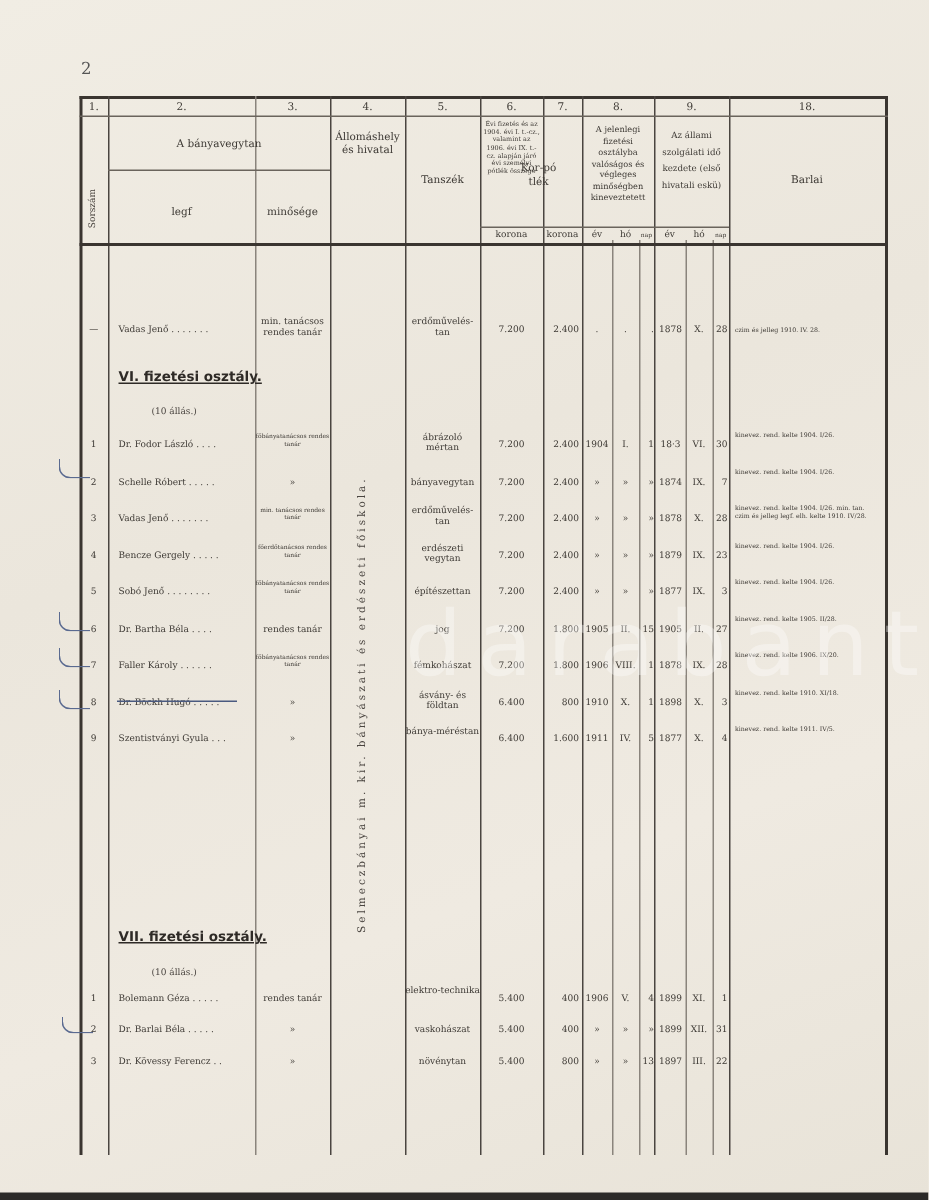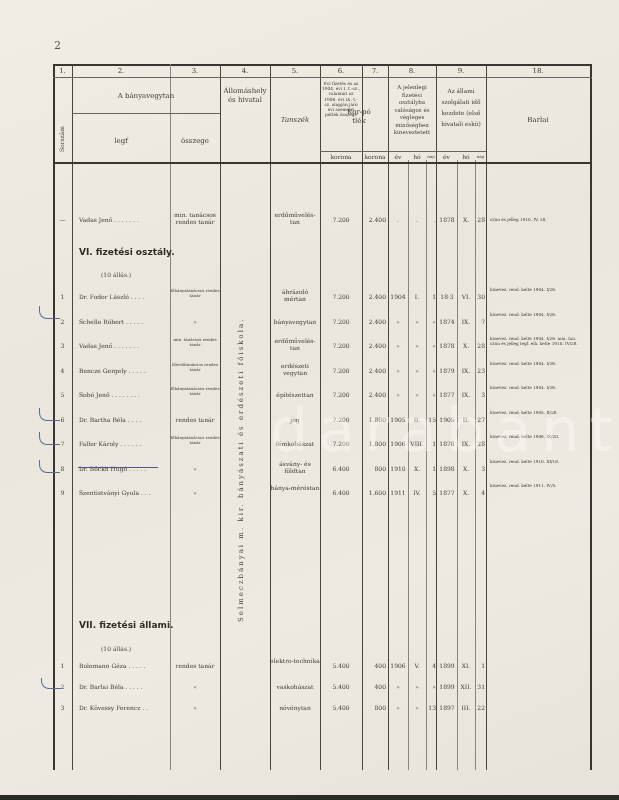--- a/index.html
+++ b/index.html
@@ -31,21 +31,21 @@
   .tanszek.one{top:7px;}
   .fizetes{left:268px;width:40px;text-align:center;top:7px;}
   .potlek{left:309px;width:24px;text-align:right;top:7px;}
   .c8ev{left:335px;width:20px;text-align:center;top:7px;}
   .c8ho{left:355px;width:18px;text-align:center;top:7px;}
   .c8nap{left:373px;width:10px;text-align:right;top:7px;}
   .c9ev{left:384px;width:20px;text-align:center;top:7px;}
   .c9ho{left:404px;width:18px;text-align:center;top:7px;}
   .c9nap{left:422px;width:10px;text-align:right;top:7px;}
   .jegyzet{left:437px;width:95px;top:1px;font-size:4.2px !important;line-height:5px !important;white-space:normal !important;}
-  .section-title{position:absolute;left:26px;font-size:9px;font-weight:bold;font-family:"DejaVu Sans","Liberation Sans",sans-serif;color:#2e2a26;}
+  .section-title{position:absolute;left:26px;font-size:9px;font-weight:bold;font-family:"DejaVu Sans","Liberation Sans",sans-serif;color:#2e2a26;text-decoration:underline;}
   .section-sub{position:absolute;left:48px;font-size:6px;color:#4a4540;}
   .pencil{position:absolute;border-bottom:1px solid #5a6a90;border-left:1px solid #5a6a90;border-radius:0 0 0 8px;}
   .underline{position:absolute;border-top:1px solid #4a5a80;}
   .watermark{position:absolute;left:270px;top:395px;font-size:60px;color:rgba(255,255,255,0.35);
              font-family:"DejaVu Sans","Liberation Sans",sans-serif;letter-spacing:10px;}
 </style>
 </head>
 <body>
 
 <div class="page">
@@ -82,23 +82,23 @@
     <div class="cell colnum" style="left:217px;top:3px;width:50px;">5.</div>
     <div class="cell colnum" style="left:267px;top:3px;width:42px;">6.</div>
     <div class="cell colnum" style="left:309px;top:3px;width:26px;">7.</div>
     <div class="cell colnum" style="left:335px;top:3px;width:48px;">8.</div>
     <div class="cell colnum" style="left:383px;top:3px;width:50px;">9.</div>
     <div class="cell colnum" style="left:433px;top:3px;width:104px;">18.</div>
 
     <div class="vert" style="left:5px;top:62px;font-size:6px;letter-spacing:0;">Sorszám</div>
     <div class="cell hdr" style="left:19px;top:28px;width:148px;">A bányavegytan</div>
     <div class="cell hdr" style="left:19px;top:73px;width:98px;">legf</div>
-    <div class="cell hdr" style="left:117px;top:73px;width:50px;">összege</div>
+    <div class="cell hdr" style="left:117px;top:73px;width:50px;">minősége</div>
     <div class="cell hdr" style="left:170px;top:23px;width:44px;">Állomáshely és hivatal</div>
-    <div class="cell hdr" style="left:217px;top:52px;width:50px;font-style:italic;">Tanszék</div>
+    <div class="cell hdr" style="left:217px;top:52px;width:50px;">Tanszék</div>
     <div class="cell hdr-small" style="left:269px;top:17px;width:38px;">Évi fizetés és az 1904. évi I. t.-cz., valamint az 1906. évi IX. t.-cz. alapján járó évi személyi pótlék összege</div>
     <div class="cell hdr" style="left:293px;top:44px;width:26px;word-break:break-all;">Kor-pótlék</div>
     <div class="cell hdr" style="left:336px;top:20px;width:46px;font-size:5.5px;line-height:7.5px;">A jelenlegi fizetési osztályba valóságos és végleges minőségben kineveztetett</div>
     <div class="cell hdr" style="left:385px;top:22px;width:46px;font-size:5.8px;line-height:11px;">Az állami szolgálati idő kezdete (első hivatali eskü)</div>
     <div class="cell hdr" style="left:433px;top:52px;width:104px;">Barlai</div>
 
     <div class="cell" style="left:267px;top:89px;width:42px;">korona</div>
     <div class="cell" style="left:309px;top:89px;width:26px;">korona</div>
     <div class="cell" style="left:335px;top:89px;width:20px;">év</div>
     <div class="cell" style="left:355px;top:89px;width:18px;">hó</div>
@@ -259,21 +259,21 @@
     <span class="c8ev">1911</span>
     <span class="c8ho">IV.</span>
     <span class="c8nap">5</span>
     <span class="c9ev">1877</span>
     <span class="c9ho">X.</span>
     <span class="c9nap">4</span>
     <span class="jegyzet">kinevez. rend. kelte 1911. IV/5.</span>
   </div>
       </div>
 
-    <div class="section-title" style="top:556px;">VII. fizetési állami.</div>
+    <div class="section-title" style="top:556px;">VII. fizetési osztály.</div>
     <div class="section-sub" style="top:581px;">(10 állás.)</div>
 
     <div id="s7rows">
         <div class="row" style="top: 591px;">
     <span class="sorszam">1</span>
     <span class="name">Bolemann Géza . . . . .</span>
     <span class="minos one">rendes tanár</span>
     <span class="tanszek">elektro-technika</span>
     <span class="fizetes">5.400</span>
     <span class="potlek">400</span>

